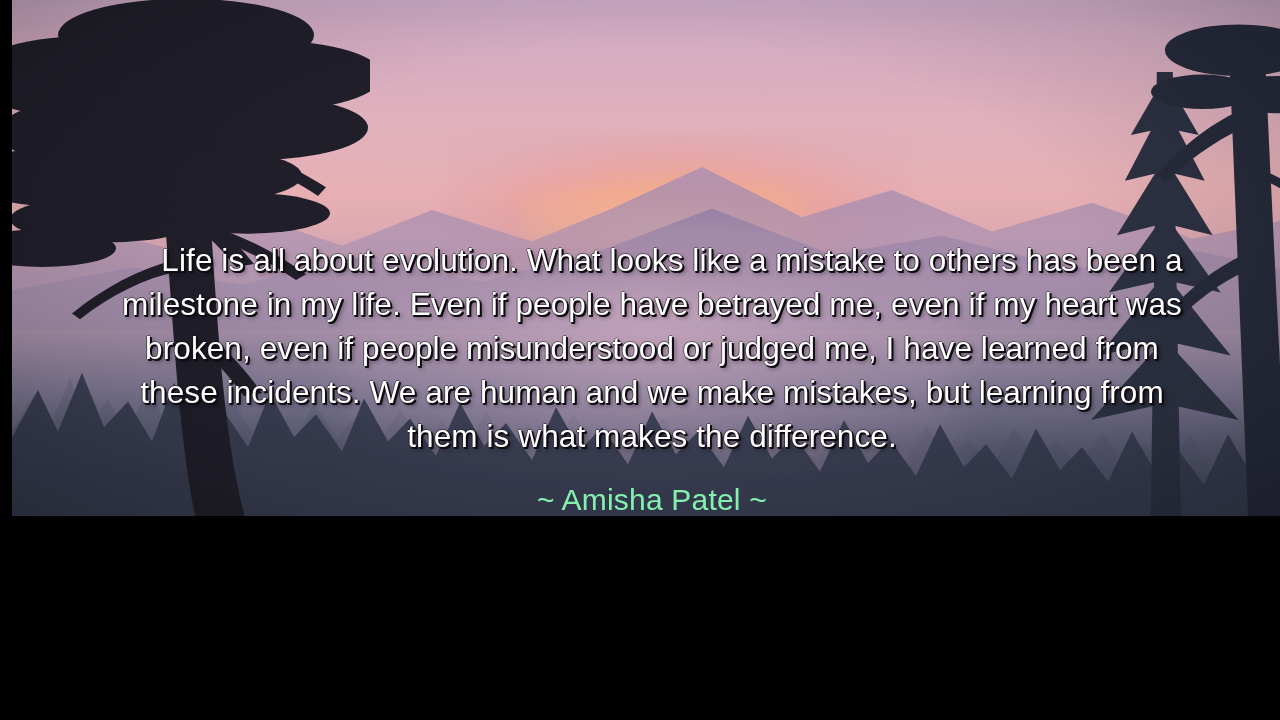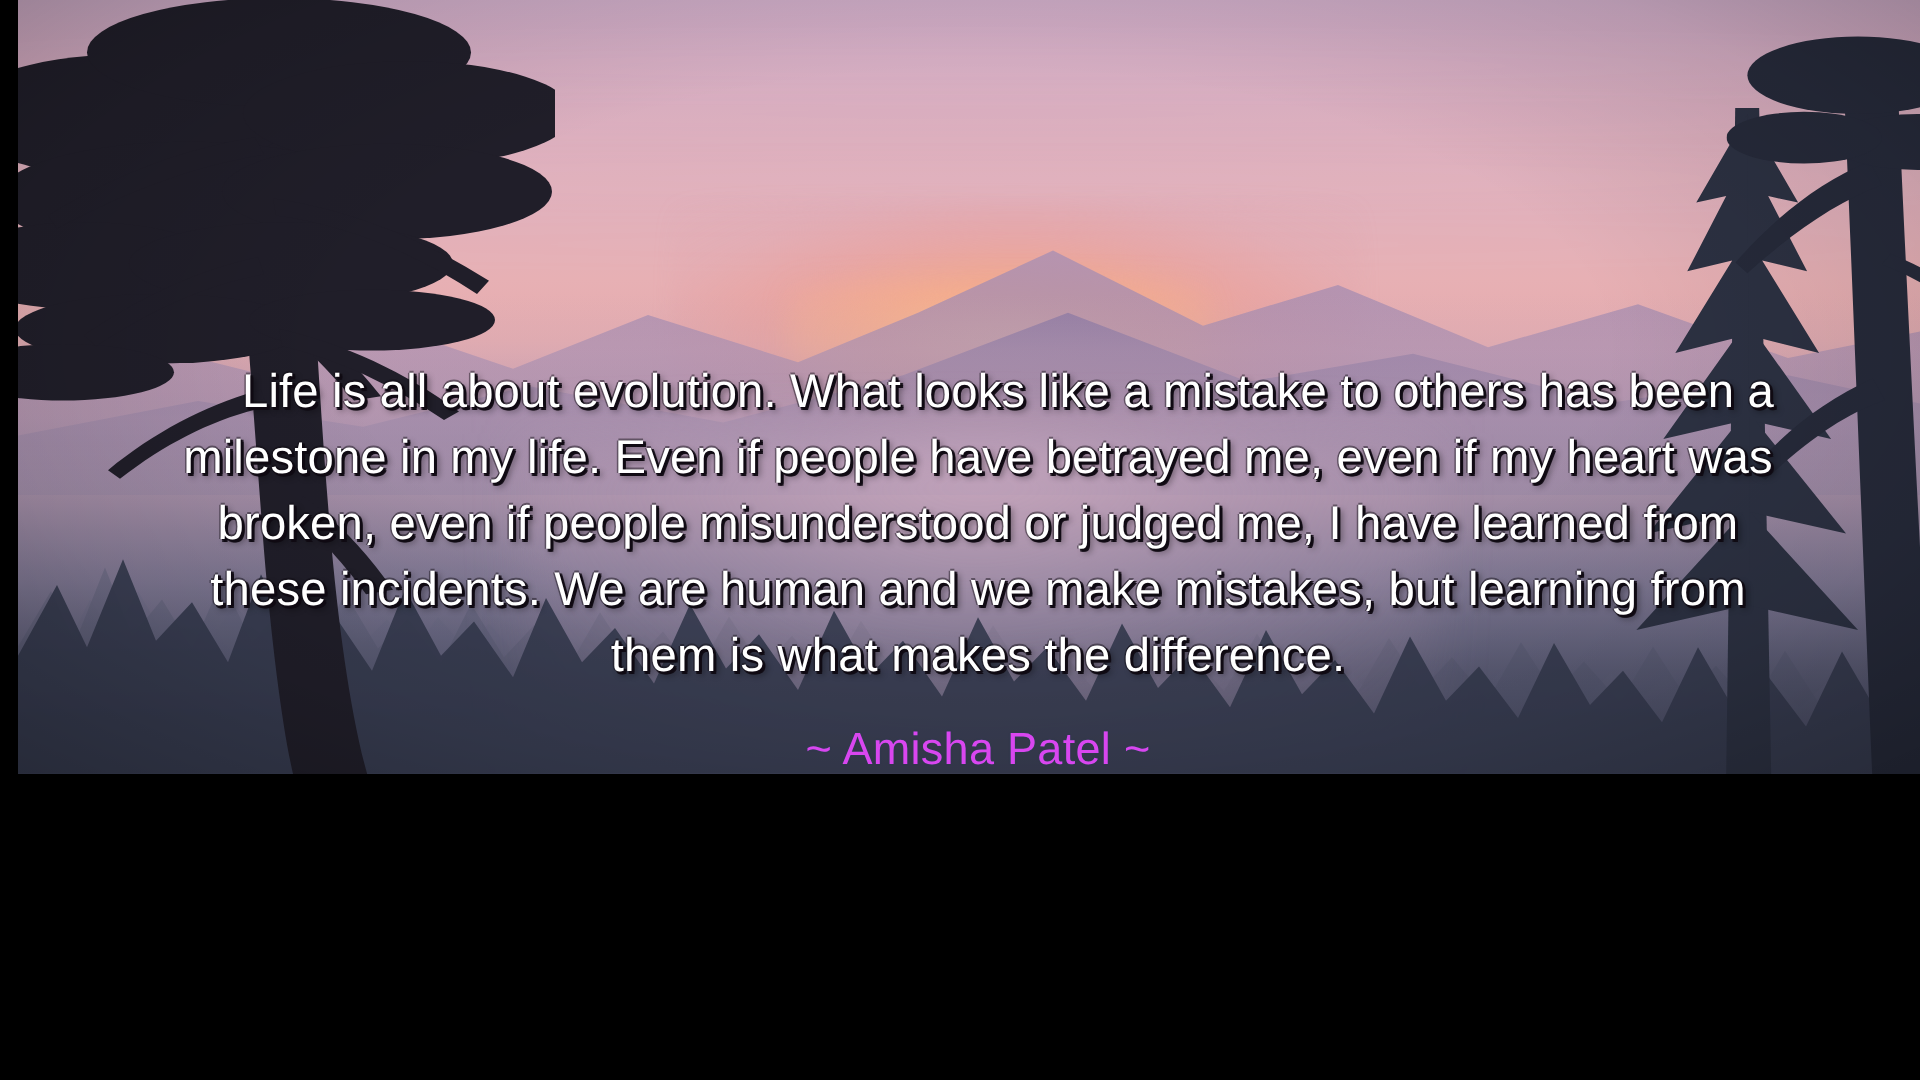--- a/index.html
+++ b/index.html
@@ -176,21 +176,21 @@
        2px 1px 0 rgba(15,10,18,0.80),
        1px 2px 0 rgba(15,10,18,0.80),
       -1px 0   0 rgba(15,10,18,0.45),
        0  -1px 0 rgba(15,10,18,0.45),
        3px 3px 4px rgba(0,0,0,0.45);
   }
   .attribution {
     margin: 0;
     padding-top: 22px;
     text-align: center;
-    color: #d946ef;
+    color: #86efac;
     font-size: 30px;
     line-height: 40px;
     font-weight: 400;
     letter-spacing: 0.2px;
     text-shadow: 0 0 1px rgba(20,90,140,0.35);
   }
 </style>
 </head>
 <body>
 

